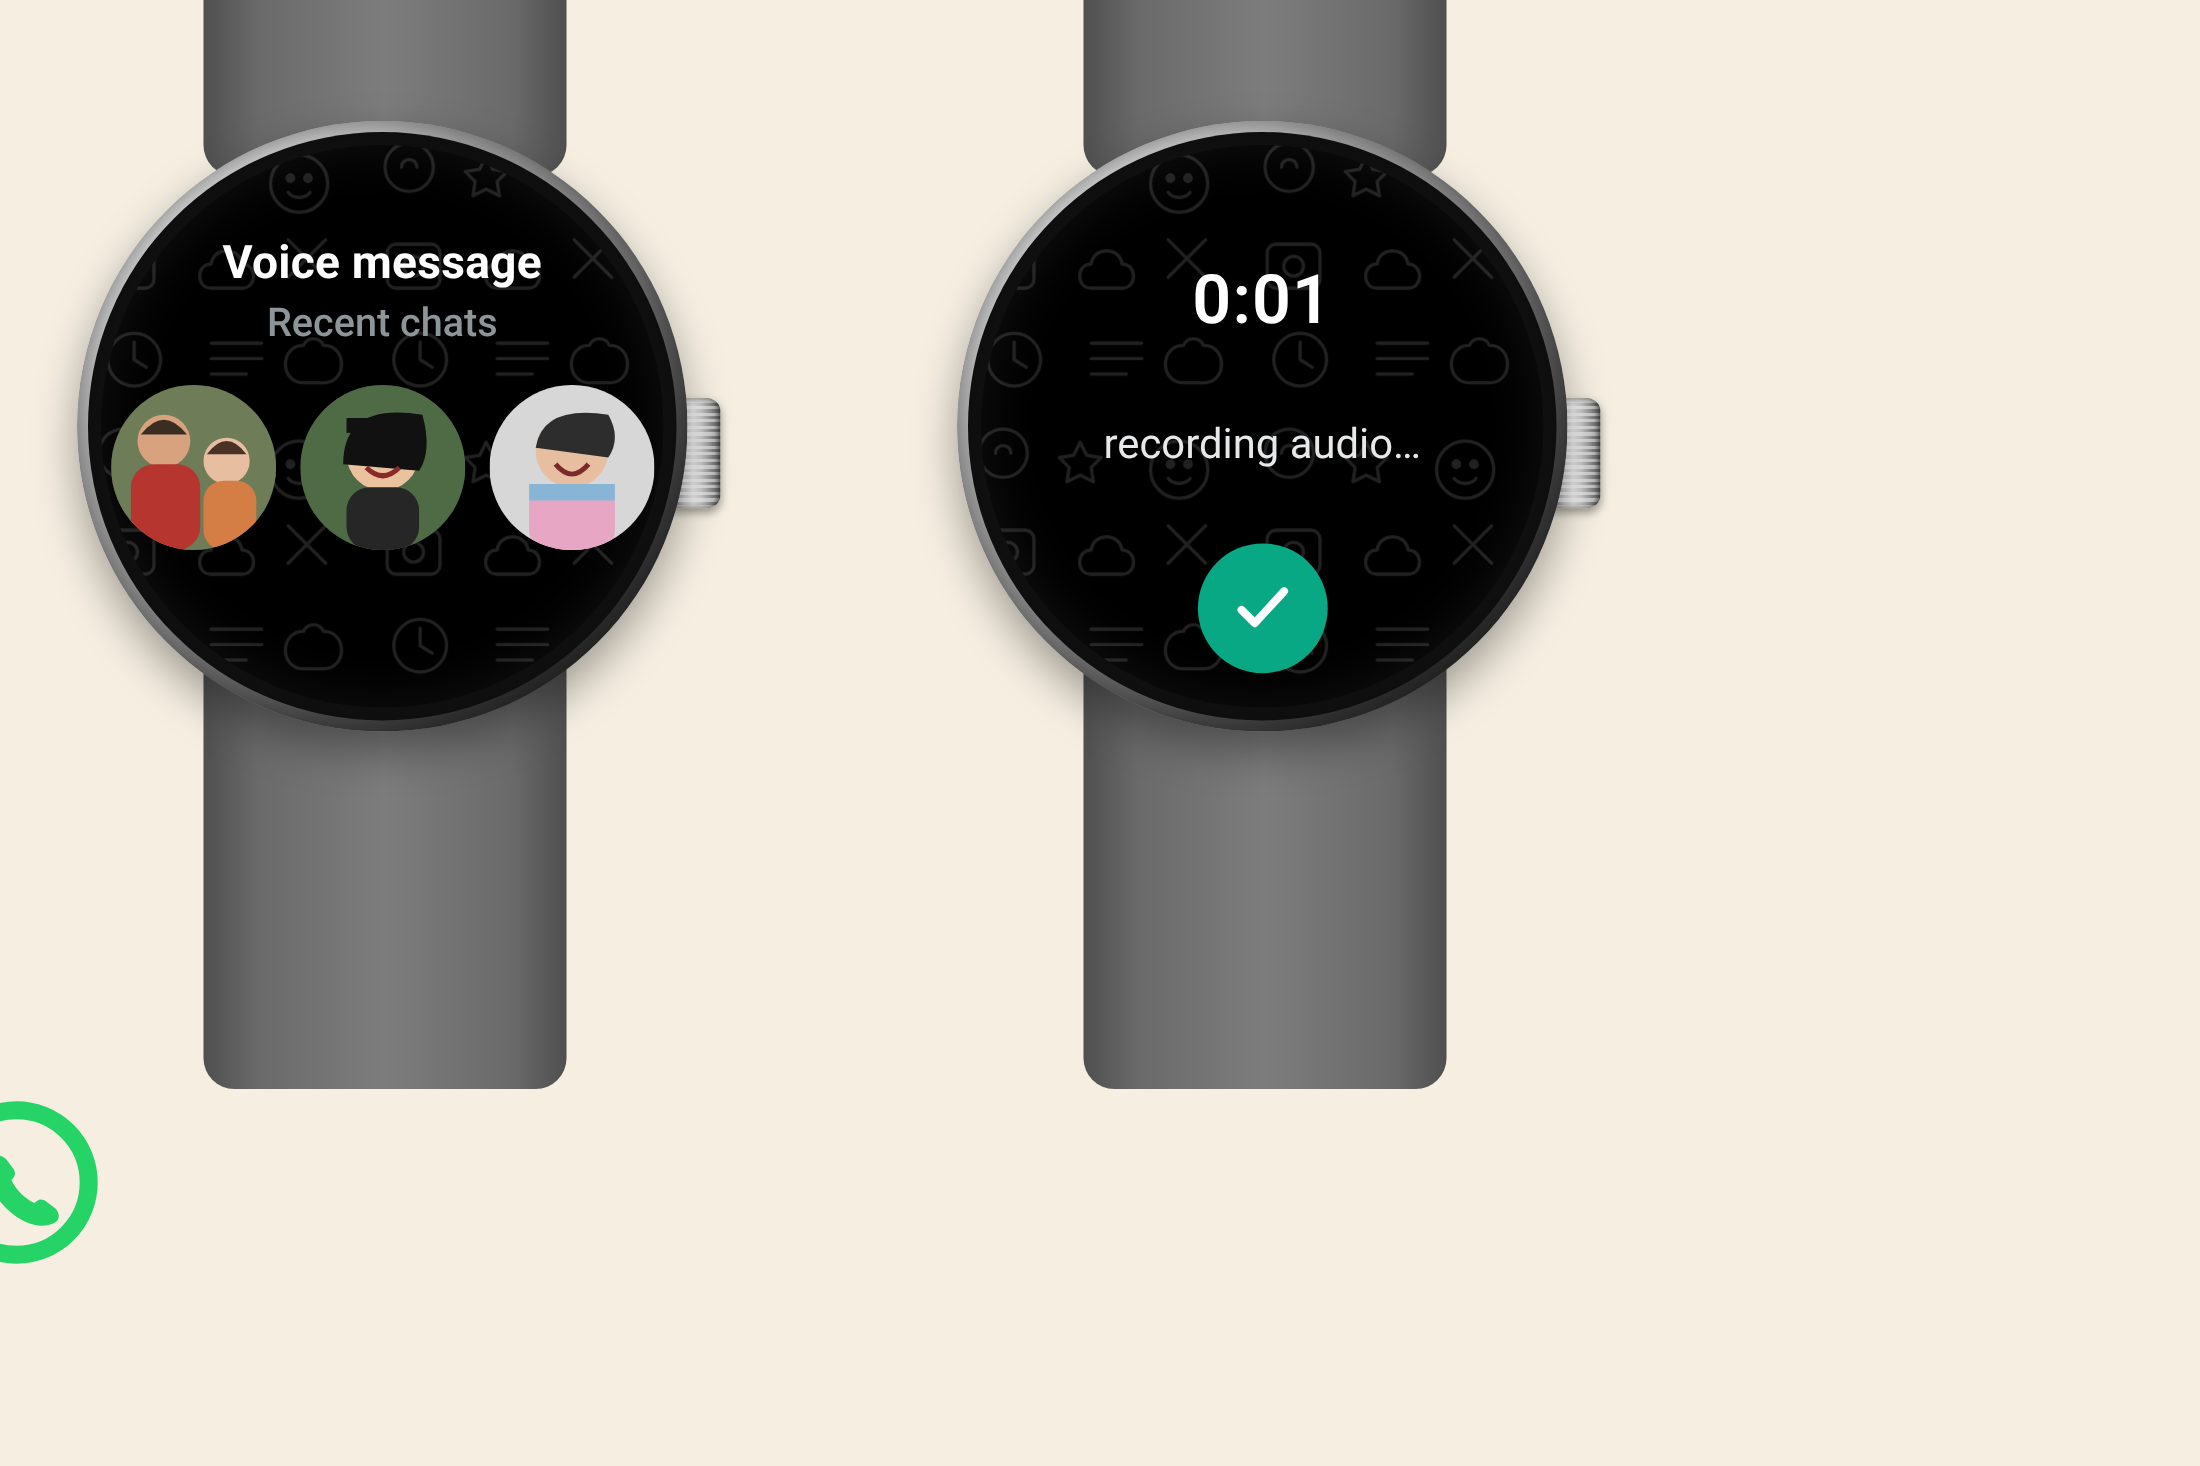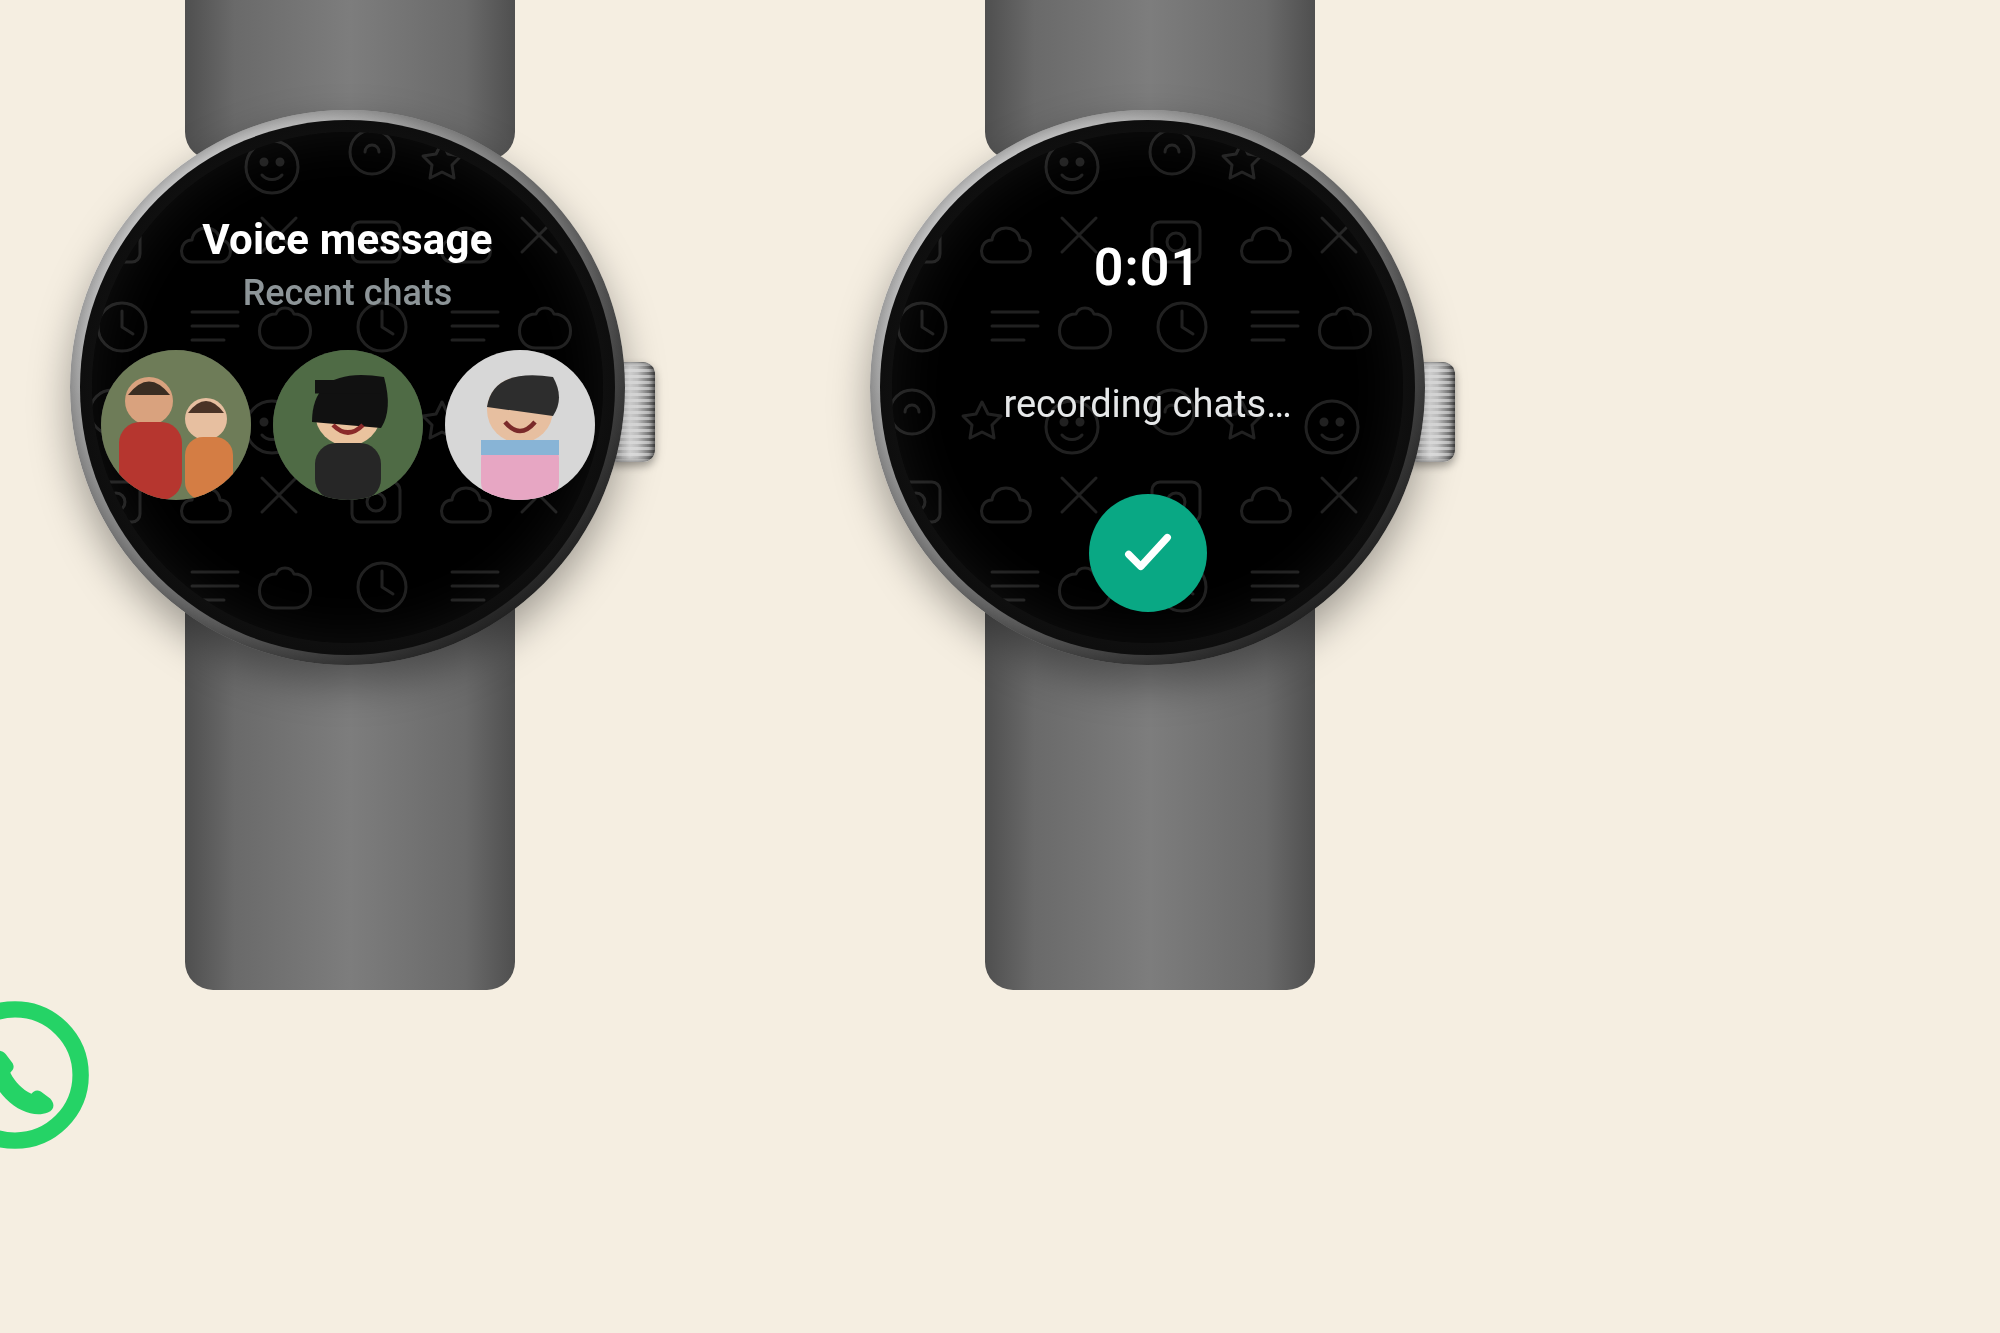--- a/index.html
+++ b/index.html
@@ -136,21 +136,21 @@
     cursor:pointer;
   }
 
   
   .right .timer {
     position:absolute;
     width:100%;
     top:105px;
     text-align:center;
     color:#fff;
-    font-size:52px;
+    font-size:62px;
     font-weight:600;
     letter-spacing:1px;
   }
   .right .status {
     position:absolute;
     width:100%;
     top:250px;
     text-align:center;
     color:#e6e8e9;
     font-size:38px;
@@ -271,21 +271,21 @@
 
   <div class="face">
     <div class="doodle">
       <svg>
           <rect width="100%" height="100%" fill="url(#doodlePattern)"></rect>
         </svg>
     </div>
 
     <div class="ui">
       <div class="timer">0:01</div>
-      <div class="status">recording chats…</div>
+      <div class="status">recording audio…</div>
 
       <button class="confirm-btn">
         <span>
           <svg viewBox="0 0 24 24" fill="none" stroke="#ffffff" stroke-width="3" stroke-linecap="round" stroke-linejoin="round">
             <polyline points="4 13 9 18 20 6"></polyline>
           </svg>
         </span>
       </button>
     </div>
   </div>

